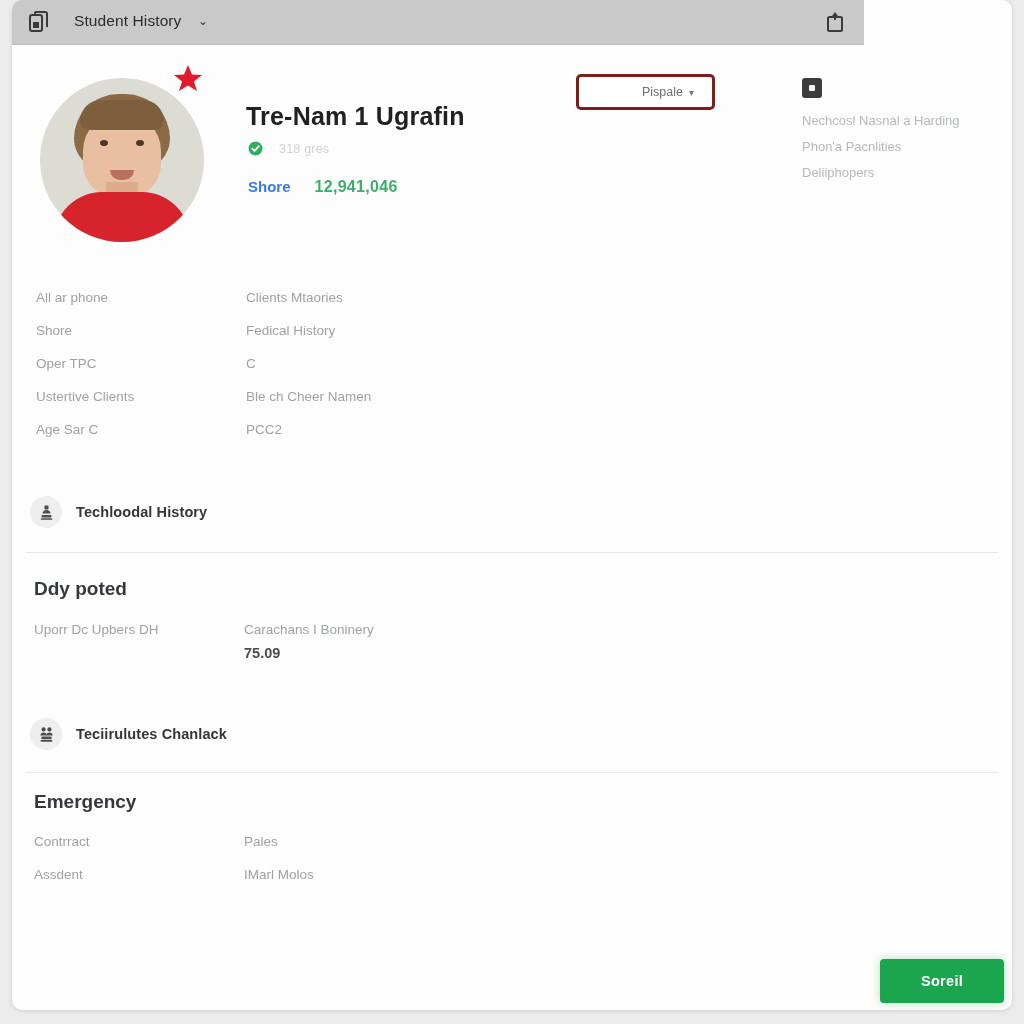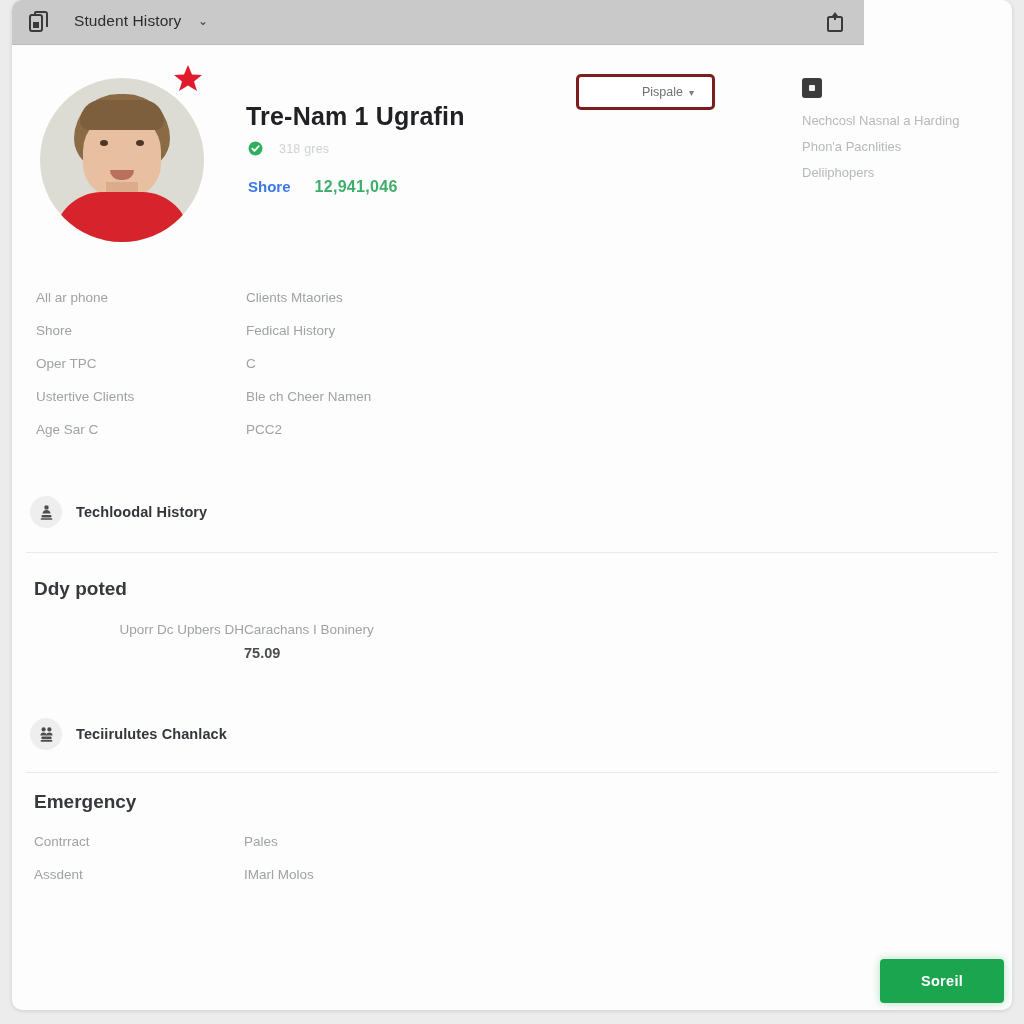--- a/index.html
+++ b/index.html
@@ -264,21 +264,21 @@
   .sub-head {
     position: absolute;
     font-size: 19px;
     font-weight: bold;
     color: #35383c;
   }
   .detail-grid {
     position: absolute;
     display: flex;
   }
-  .detail-col-a { width: 210px; text-align: right; }
+  .detail-col-a { width: 210px; }
   .detail-col-b { width: 330px; }
   .detail-text {
     font-size: 13.5px;
     color: #9fa2a6;
     white-space: nowrap;
   }
   .detail-strong {
     font-size: 14.5px;
     color: #4a4d51;
     font-weight: bold;

